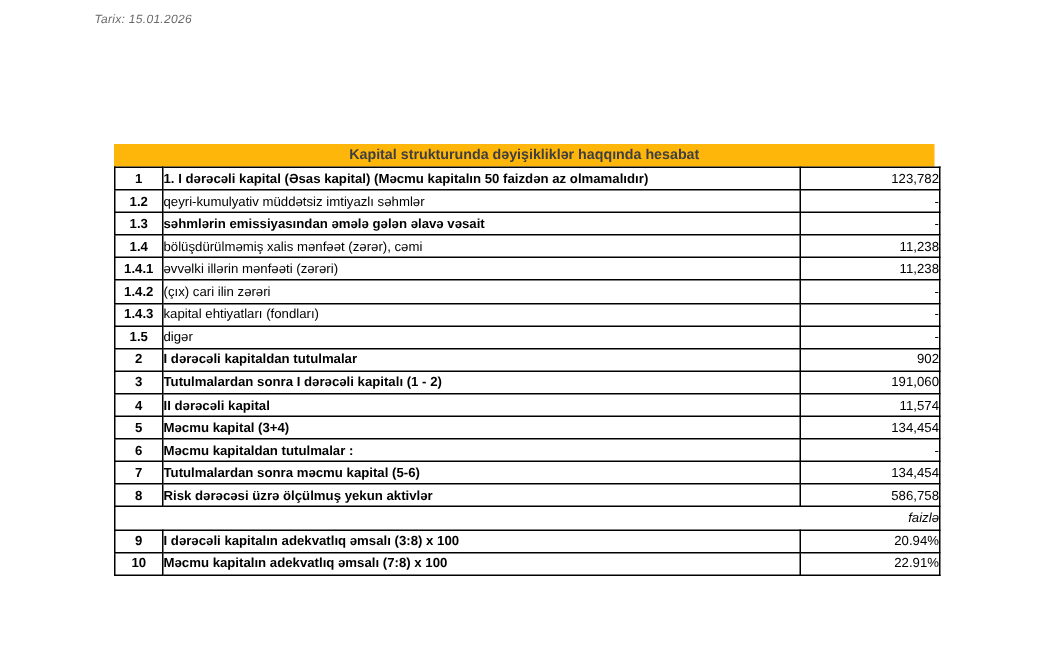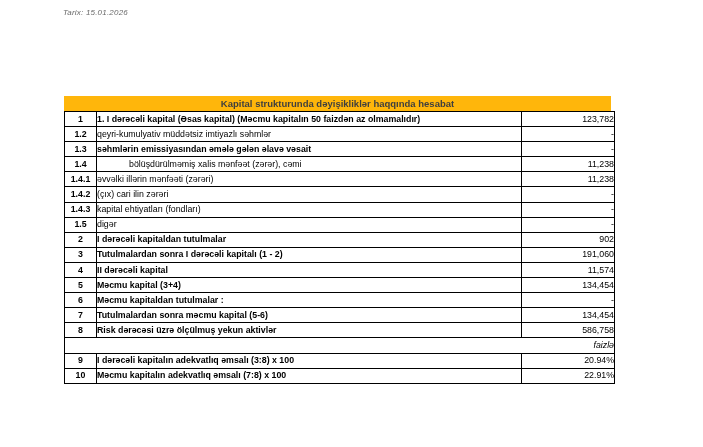--- a/index.html
+++ b/index.html
@@ -9,21 +9,21 @@
     font-family: "Liberation Sans", sans-serif;
     position: relative;
     color: #000;
   }
   .date-label {
     position: absolute; left: 63px; top: 8px;
     font-size: 8px; font-style: italic; color: #6a6a6a;
     letter-spacing: 0.2px;
   }
   .report {
-    position: absolute; left: 64px; top: 96px; width: 547px;
+    position: absolute; left: 76px; top: 96px; width: 547px;
   }
   .title-bar {
     height: 15px; line-height: 15px;
     text-align: center;
     font-weight: bold; font-size: 9.5px;
     color: #3f3f3f;
     background: #FFB60B;
   }
   .unit-note {
     height: 15px; line-height: 16px;
@@ -72,21 +72,21 @@
           <td class="label" style="width: 424px;">qeyri-kumulyativ müddətsiz imtiyazlı səhmlər</td>
           <td class="value" style="width: 92px;">-</td>
         </tr>
         <tr>
           <td class="num" style="width: 31px;">1.3</td>
           <td class="label" style="width: 424px; font-weight: bold;">səhmlərin emissiyasından əmələ gələn  əlavə vəsait</td>
           <td class="value" style="width: 92px;">-</td>
         </tr>
         <tr>
           <td class="num" style="width: 31px;">1.4</td>
-          <td class="label" style="width: 424px; padding-left: 32px;">bölüşdürülməmiş xalis mənfəət (zərər), cəmi</td>
+          <td class="label" style="width: 424px;">bölüşdürülməmiş xalis mənfəət (zərər), cəmi</td>
           <td class="value" style="width: 92px;">11,238</td>
         </tr>
         <tr>
           <td class="num" style="width: 31px;">1.4.1</td>
           <td class="label" style="width: 424px;">əvvəlki illərin mənfəəti (zərəri)</td>
           <td class="value" style="width: 92px;">11,238</td>
         </tr>
         <tr>
           <td class="num" style="width: 31px;">1.4.2</td>
           <td class="label" style="width: 424px;">(çıx) cari ilin zərəri</td>

